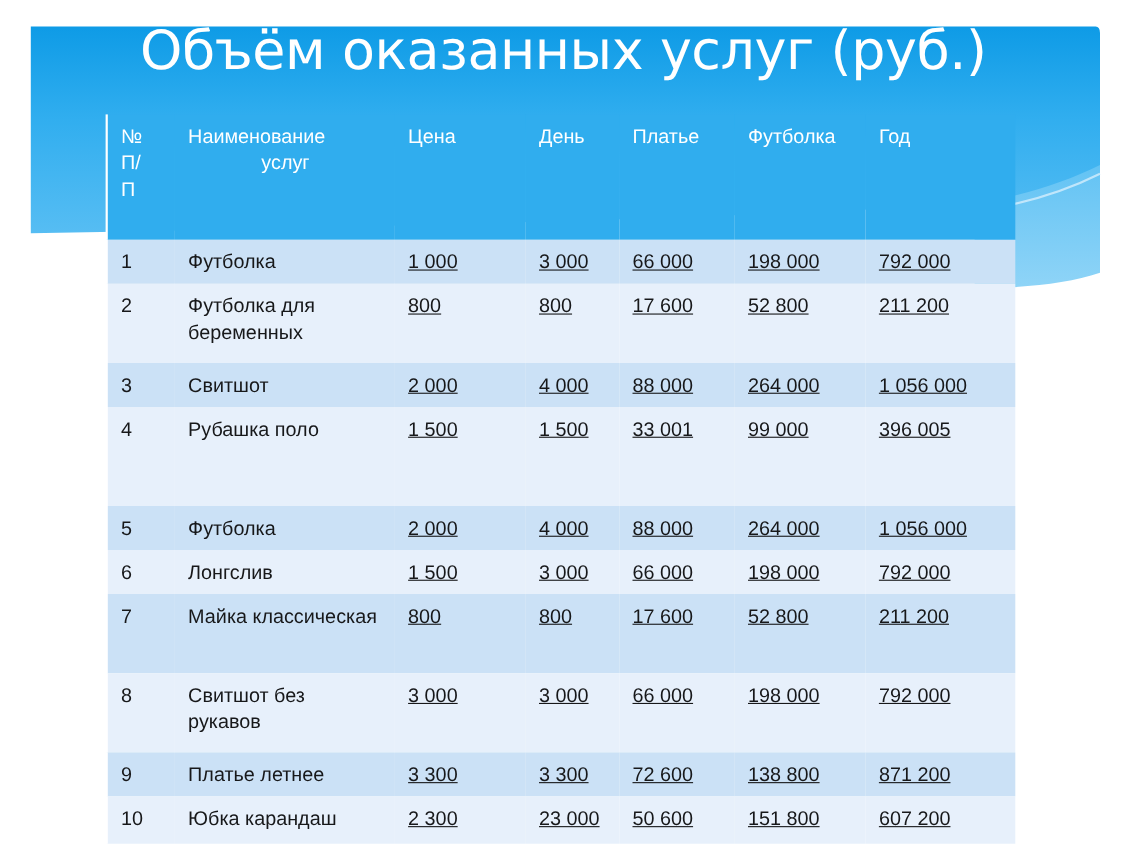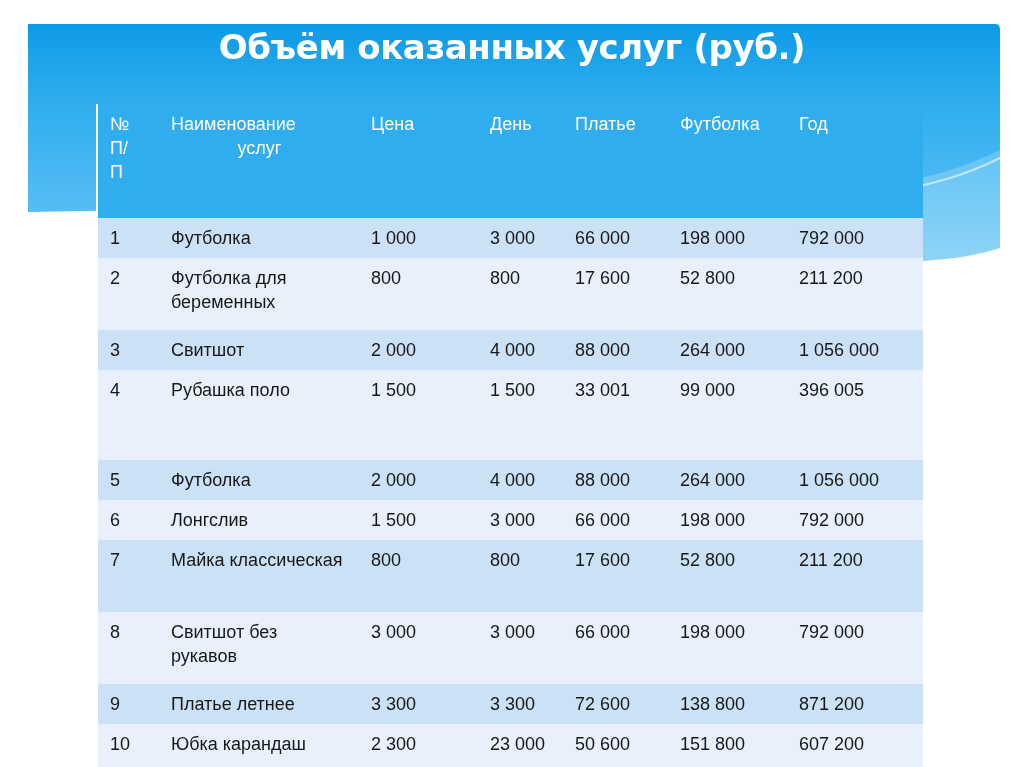--- a/index.html
+++ b/index.html
@@ -33,23 +33,23 @@
     position: absolute;
     left: 0;
     top: 18px;
     width: 1024px;
     text-align: center;
     z-index: 3;
   }
   .slide-title {
     display: inline-block;
     color: #ffffff;
-    font-size: 34px;
+    font-size: 49px;
     line-height: 58px;
-    font-weight: 700;
+    font-weight: 400;
     letter-spacing: -0.4px;
     white-space: nowrap;
     font-family: "DejaVu Sans", "Liberation Sans", sans-serif;
   }
 
   
   .table-holder {
     position: absolute;
     left: 96px;
     top: 104px;
@@ -93,21 +93,21 @@
   
   tbody td {
     border-right: 2px solid #ffffff;
     border-bottom: 2px solid #ffffff;
   }
   tbody td:first-child { border-left: 2px solid #ffffff; }
 
   tr.row-odd  td { background: #CBE1F6; }
   tr.row-even td { background: #E7F0FB; }
 
-  td.num-col { text-align: left; }
+  td.num-col { text-align: left; text-decoration: underline; }
 
   
   col.c-no   { width: 62px;  }
   col.c-name { width: 200px; }
   col.c-price{ width: 119px; }
   col.c-day  { width: 85px;  }
   col.c-month{ width: 105px; }
   col.c-quart{ width: 119px; }
   col.c-year { width: 136px; }
 

